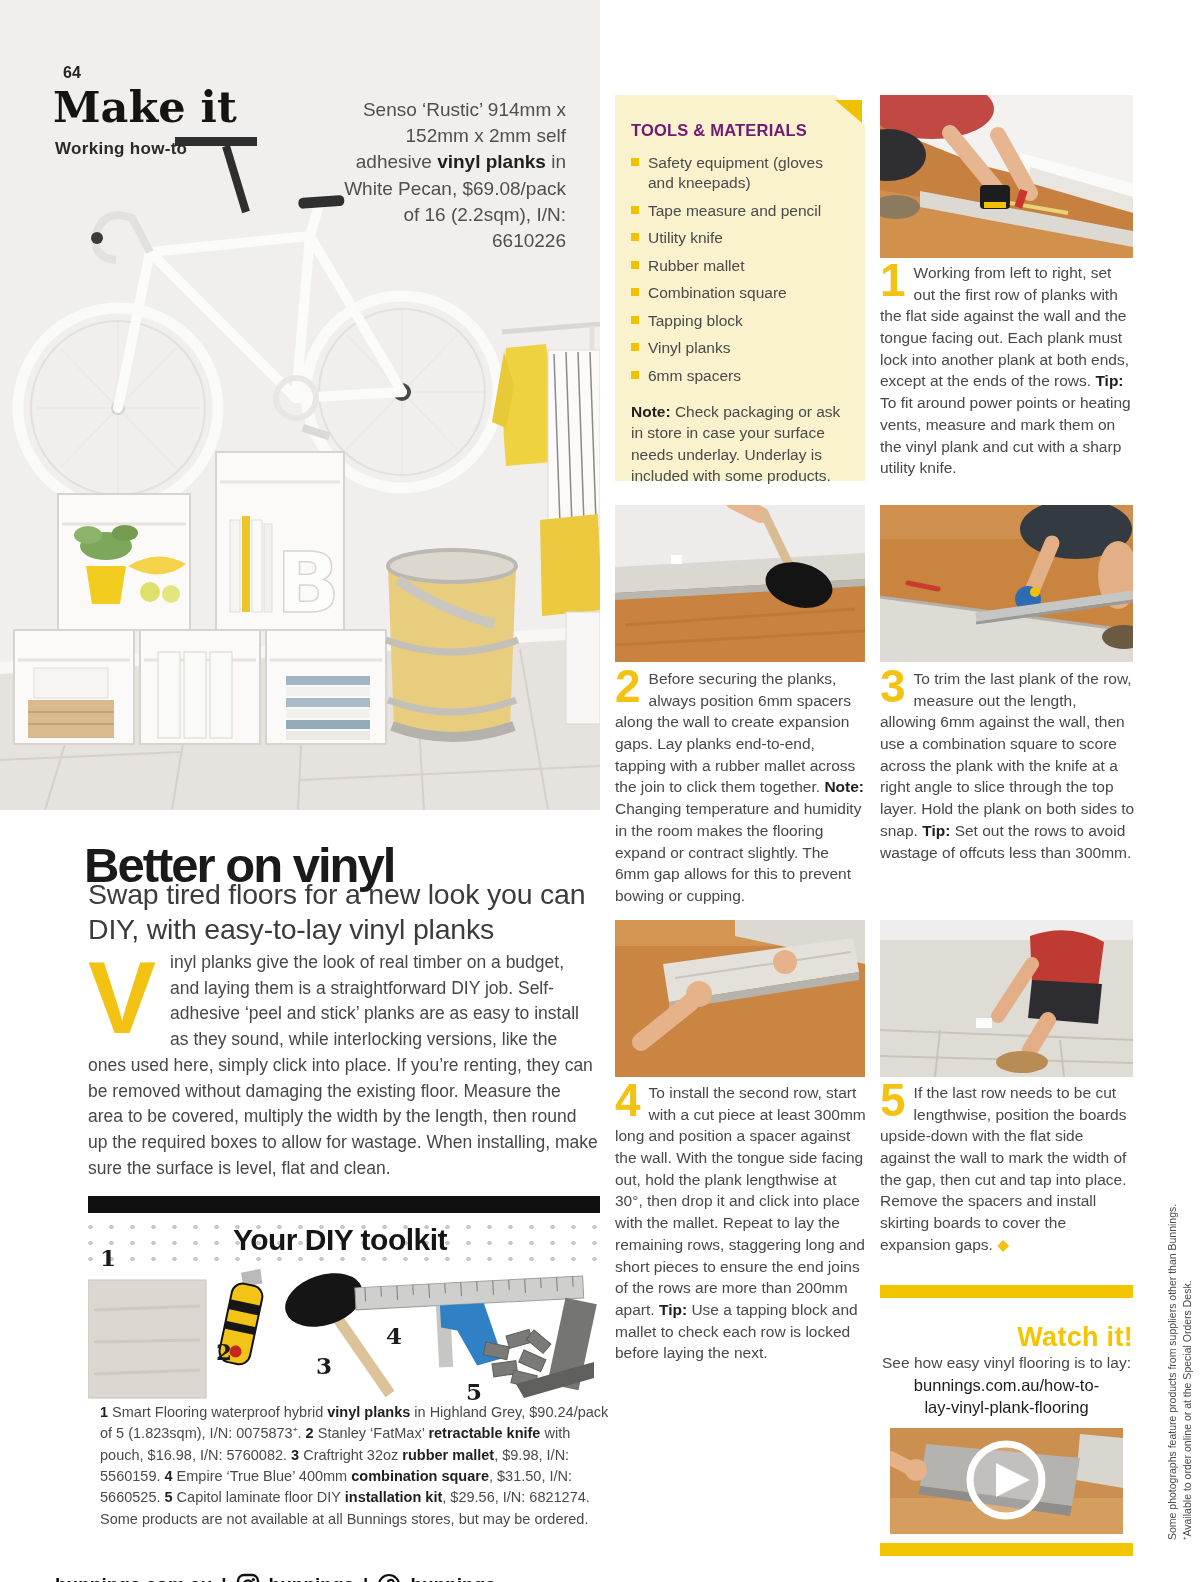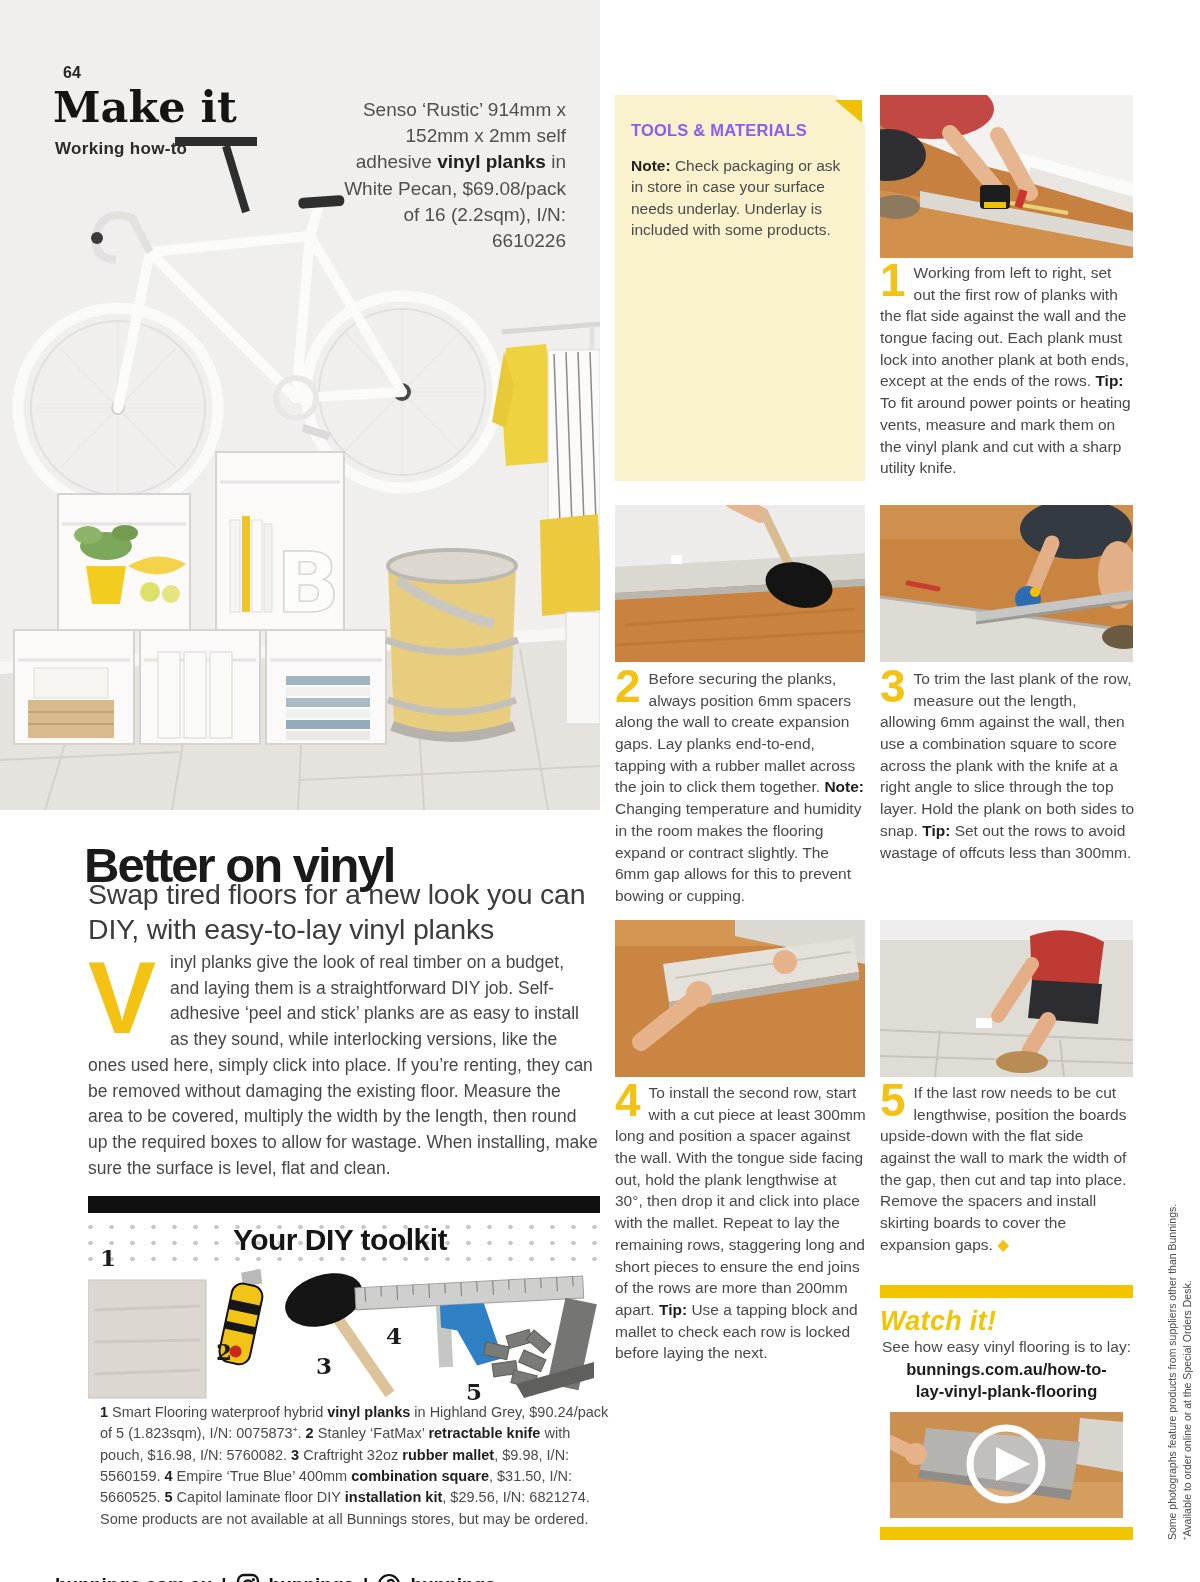--- a/index.html
+++ b/index.html
@@ -30,40 +30,40 @@
   .toolkit-title { position:absolute; left:0; right:0; top:4px; text-align:center; font-size:30px; font-weight:bold; color:#151515; letter-spacing:-.5px; margin:0; }
   .toolkit-art { position:absolute; left:88px; top:1266px; width:512px; height:134px; }
   .tk-num { position:absolute; font-family:"DejaVu Serif", serif; font-weight:bold; font-size:23px; color:#1b1b1b; }
   .products { position:absolute; left:100px; top:1402px; width:516px; font-size:14.5px; line-height:1.47; color:#4a4a4a; margin:0; }
 
   
   .tools-box { position:absolute; left:615px; top:95px; width:250px; height:386px; background:#FAF1CD; }
   .fold-cut { position:absolute; top:0; right:0; width:0; height:0; border-top:30px solid #ffffff; border-left:30px solid transparent; }
   .fold-yellow { position:absolute; top:5px; right:3px; width:0; height:0; border-top:23px solid #EFC100; border-left:27px solid transparent; }
   .tools-inner { padding:26px 24px 0 16px; }
-  .tools-title { margin:0 0 13px; font-size:16.5px; font-weight:bold; color:#8b5cf6; letter-spacing:.2px; }
+  .tools-title { margin:0 0 13px; font-size:16.5px; font-weight:bold; color:#701a75; letter-spacing:.2px; }
   .tools-list { list-style:none; margin:0; padding:0; font-size:15.5px; line-height:1.32; color:#4a4a4a; }
   .tools-list li { position:relative; padding-left:17px; margin-bottom:7px; }
   .tools-list li::before { content:""; position:absolute; left:0; top:5px; width:8px; height:8px; background:#F2C100; }
   .tools-note { margin:15px 0 0; font-size:15.5px; line-height:1.38; color:#4a4a4a; }
 
   
   .photo { position:absolute; overflow:hidden; background:#e9e7e3; }
   .photo svg { display:block; }
   .step { position:absolute; font-size:15.5px; line-height:1.4; color:#484848; }
   .step p { margin:0; }
   .step-num { float:left; font-size:46px; font-weight:bold; color:#F3C212; line-height:37px; padding-right:8px; }
   .diamond { color:#F3C212; }
 
   
   .watch { position:absolute; left:880px; top:1285px; width:253px; }
   .watch-bar { height:13px; background:#F3C400; }
-  .watch-title { text-align:left; font-size:27px; font-weight:bold; color:#F3C400; margin:8px 0 0; letter-spacing:.3px;font-style:italic; }
+  .watch-title { text-align:right; font-size:27px; font-weight:bold; color:#F3C400; margin:24px 0 0; letter-spacing:.3px; }
   .watch-line { text-align:center; font-size:15.5px; color:#4a4a4a; margin:1px 0 0; }
-  .watch-url { text-align:center; font-size:16.5px; font-weight:bold; color:#1c1c1c; line-height:1.35; margin:2px 0 0; padding:0 22px; }
+  .watch-url { text-align:center; font-size:16.5px; font-weight:normal; color:#1c1c1c; line-height:1.35; margin:2px 0 0; padding:0 22px; }
   .watch-thumb { position:relative; margin:9px 10px 0; height:106px; overflow:hidden; }
   .watch .watch-bar.bottom { margin-top:9px; }
 
   
   .side-note { position:absolute; right:5px; top:1186px; height:354px; writing-mode:vertical-rl;
                transform:rotate(180deg); font-size:10.5px; line-height:1.45; color:#4a4a4a; }
   .footer { position:absolute; left:55px; top:1541px; display:flex; align-items:center; gap:9px;
             font-size:19px; font-weight:bold; color:#101010;margin-top:32px; }
   .footer svg { display:block; }
 </style>
@@ -208,20 +208,30 @@
   <div class="page-number">64</div>
   <div class="brand">Make it</div>
   <div class="section-label">Working how-to</div>
   <div class="hero-caption"><span>Senso ‘Rustic’ 914mm x 152mm x 2mm self adhesive </span><span class="b">vinyl planks</span><span> in White Pecan, $69.08/pack of 16 (2.2sqm), I/N: 6610226</span></div>
 
   <div class="tools-box">
     <div class="fold-cut"></div>
     <div class="fold-yellow"></div>
     <div class="tools-inner">
       <h3 class="tools-title">TOOLS &amp; MATERIALS</h3>
+      <ul class="tools-list">
+        <li>Safety equipment (gloves and kneepads)</li>
+        <li>Tape measure and pencil</li>
+        <li>Utility knife</li>
+        <li>Rubber mallet</li>
+        <li>Combination square</li>
+        <li>Tapping block</li>
+        <li>Vinyl planks</li>
+        <li>6mm spacers</li>
+      </ul>
       <p class="tools-note"><span class="b">Note:</span><span> Check packaging or ask in store in case your surface needs underlay. Underlay is included with some products.</span></p>
     </div>
   </div>
 
   <div class="photo" style="left:880px;top:95px;width:253px;height:163px;">
     <svg width="253" height="163" viewBox="0 0 253 163">
       <rect width="253" height="163" fill="#f3f2f0"></rect>
       <polygon points="0,30 100,70 253,108 253,163 0,163" fill="#c6803f"></polygon>
       <polygon points="0,95 253,140 253,163 0,163" fill="#db9c58" opacity=".55"></polygon>
       <polygon points="140,58 253,88 253,102 140,72" fill="#fafaf8"></polygon>

